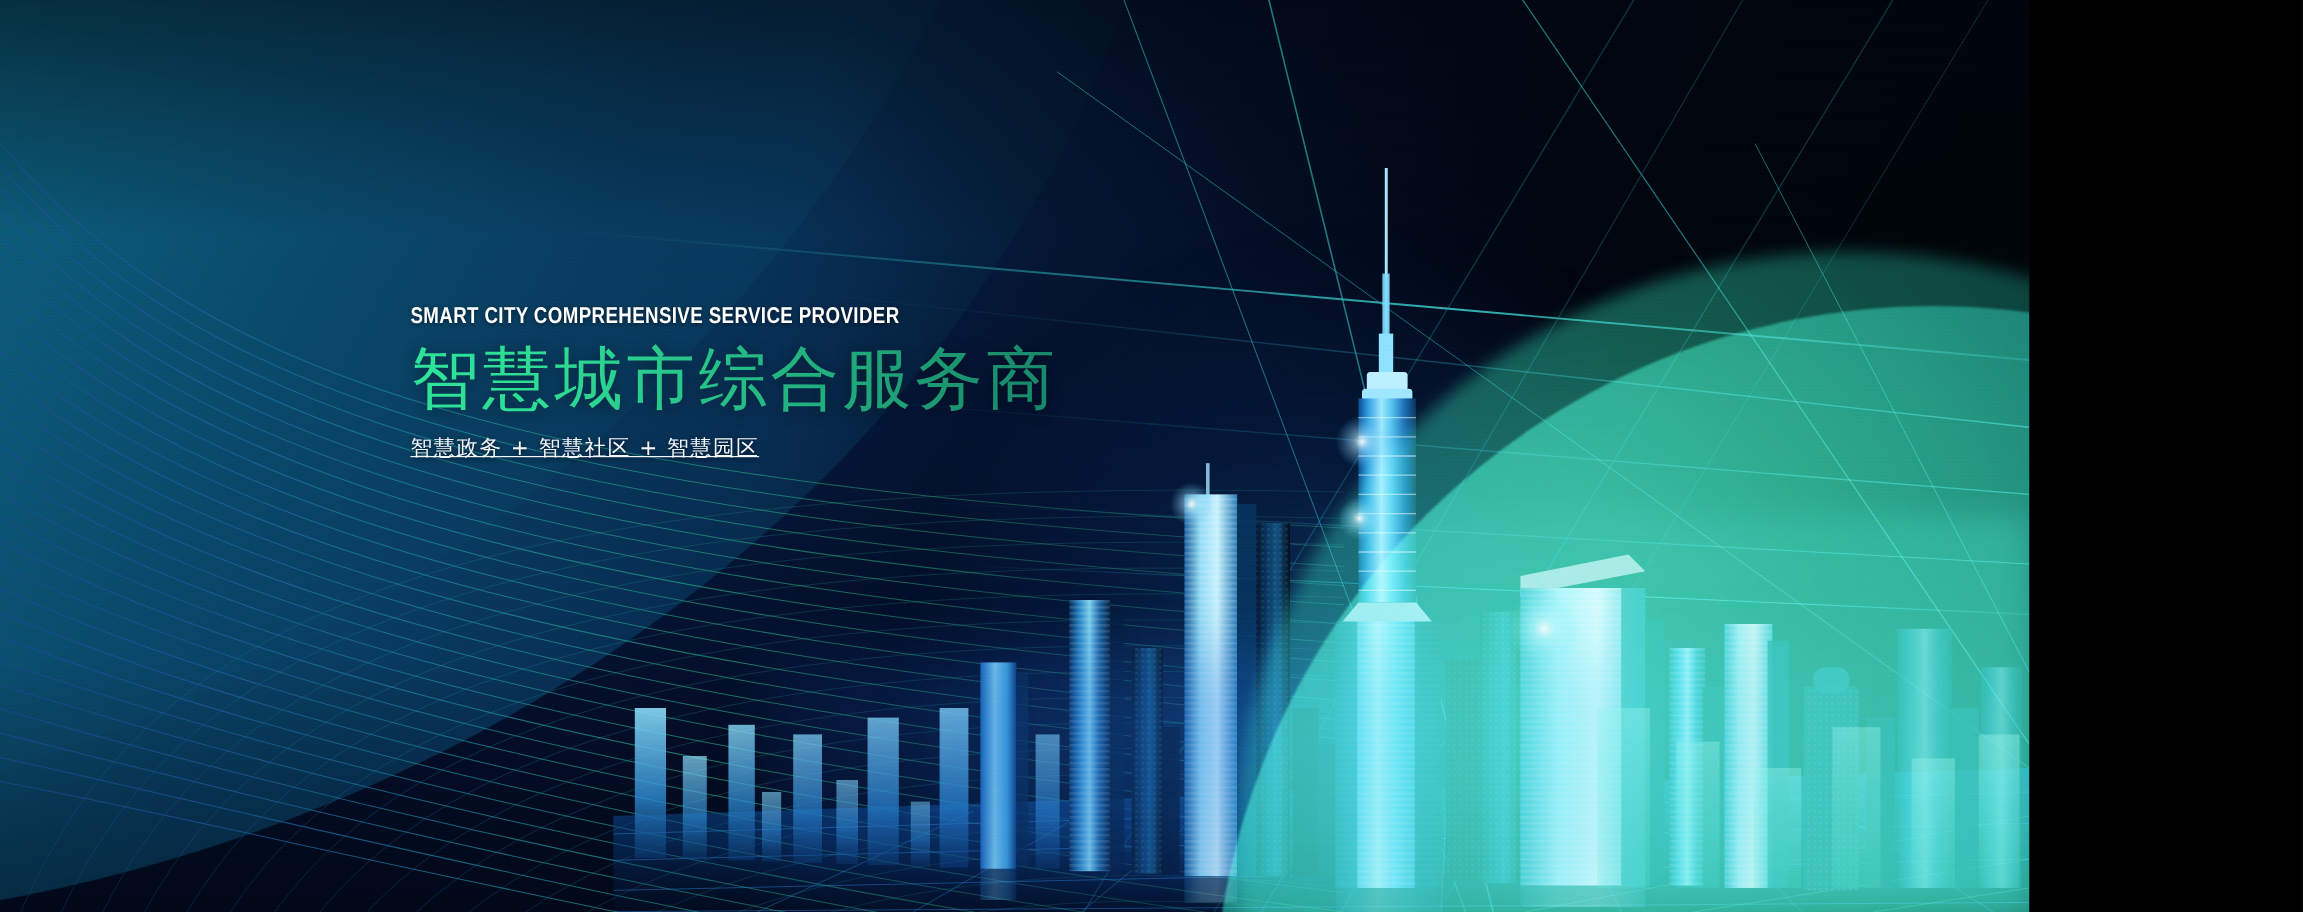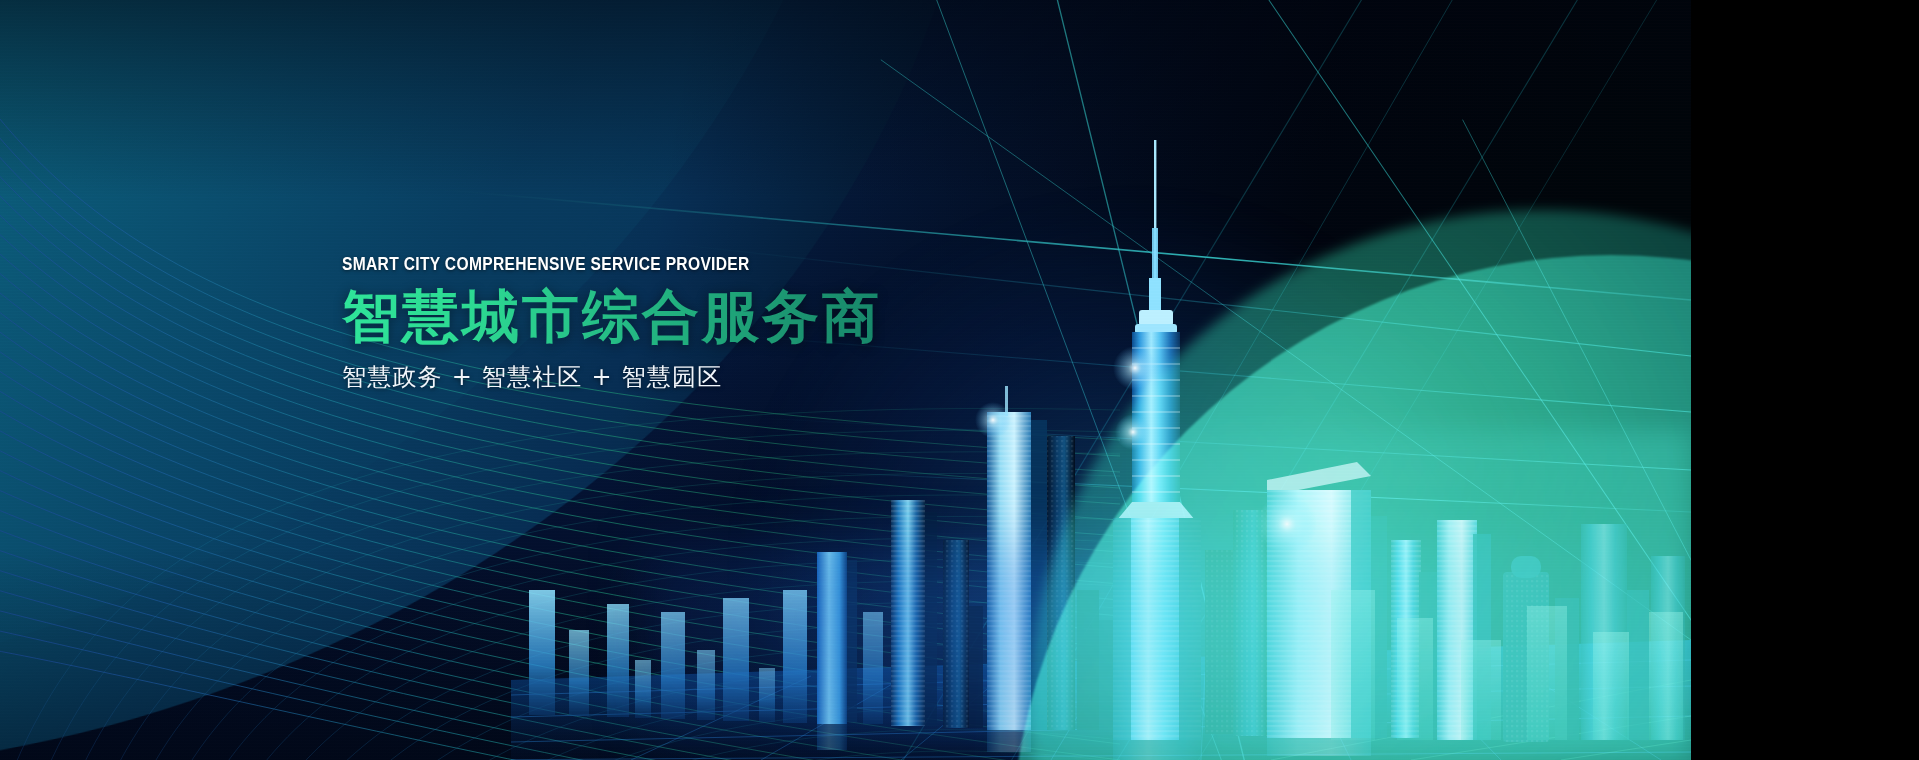--- a/index.html
+++ b/index.html
@@ -127,42 +127,43 @@
     color:#ffffff;
     transform:scaleX(.82);
     transform-origin:left center;
     white-space:nowrap;
     text-shadow:0 1px 4px rgba(0,0,0,.55);
     line-height:1;
   }
   .headline{
     margin-top:13px;
     font-family:"DejaVu Sans", sans-serif;
-    font-weight:700;
+    font-weight:400;
     font-size:57px;
     letter-spacing:3px;
     line-height:1.08;
     white-space:nowrap;
     background:linear-gradient(96deg,#2fe49a 0%,#2ddb93 22%,#27c489 44%,#20ab7c 66%,#1b9470 84%,#17876a 100%);
     -webkit-background-clip:text;
     background-clip:text;
     color:transparent;
     -webkit-text-fill-color:transparent;
     filter:drop-shadow(0 2px 6px rgba(0,0,0,.45));
   }
   .subline{
     margin-top:17px;
     font-family:"DejaVu Sans", sans-serif;
     font-weight:400;
-    font-size:24px;
+    font-size:18px;
     letter-spacing:1.2px;
     color:#f2f6fb;
     white-space:nowrap;
     text-shadow:0 1px 4px rgba(0,0,0,.6);
     line-height:1;
+    text-decoration:underline;
   }
 
   .noise{
     position:absolute; inset:0;
     background-image:linear-gradient(0deg, rgba(255,255,255,.012) 50%, rgba(0,0,0,.012) 50%);
     background-size:100% 3px;
     pointer-events:none;
     opacity:.5;
   }
 </style>

